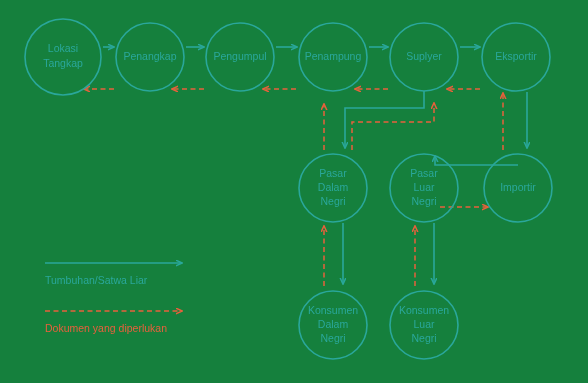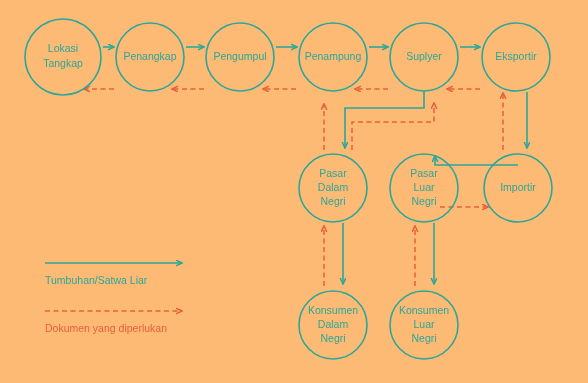--- a/index.html
+++ b/index.html
@@ -4,21 +4,21 @@
 <style>
   html, body {
     margin: 0;
     padding: 0;
     background: #ffffff;
   }
   #stage {
     position: relative;
     width: 588px;
     height: 383px;
-    background: #fdba74;
+    background: #15803d;
     font-family: "Liberation Sans", sans-serif;
     overflow: hidden;
   }
   svg#diagram {
     position: absolute;
     left: 0;
     top: 0;
     width: 588px;
     height: 383px;
   }

